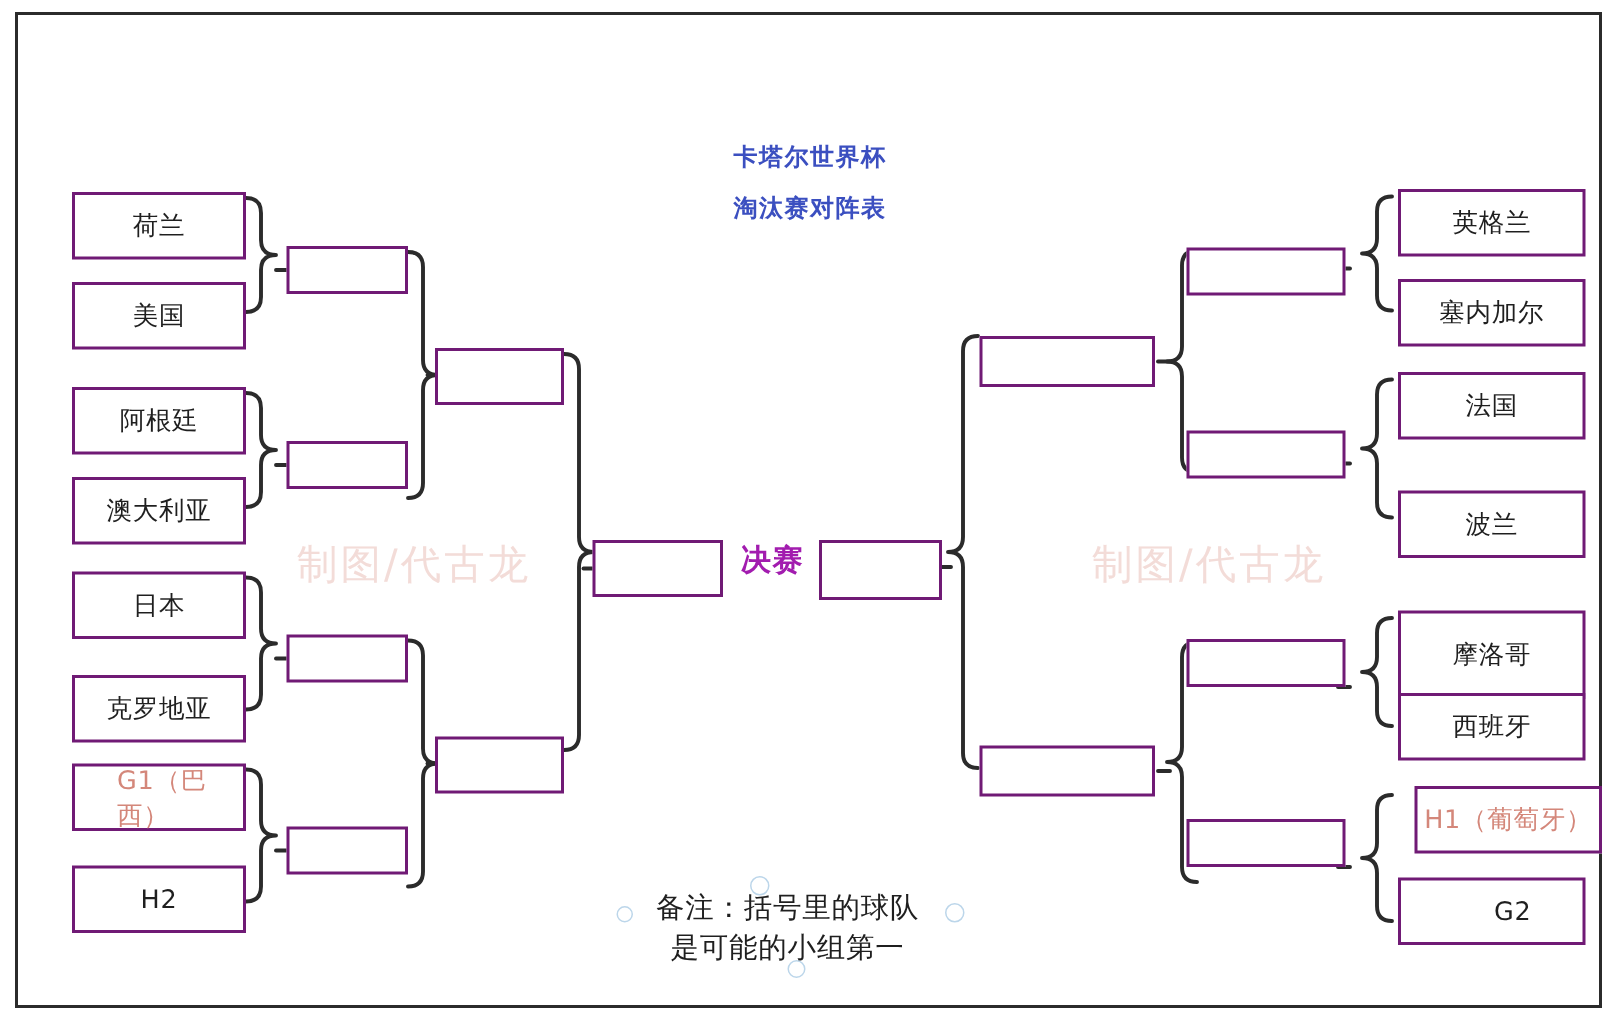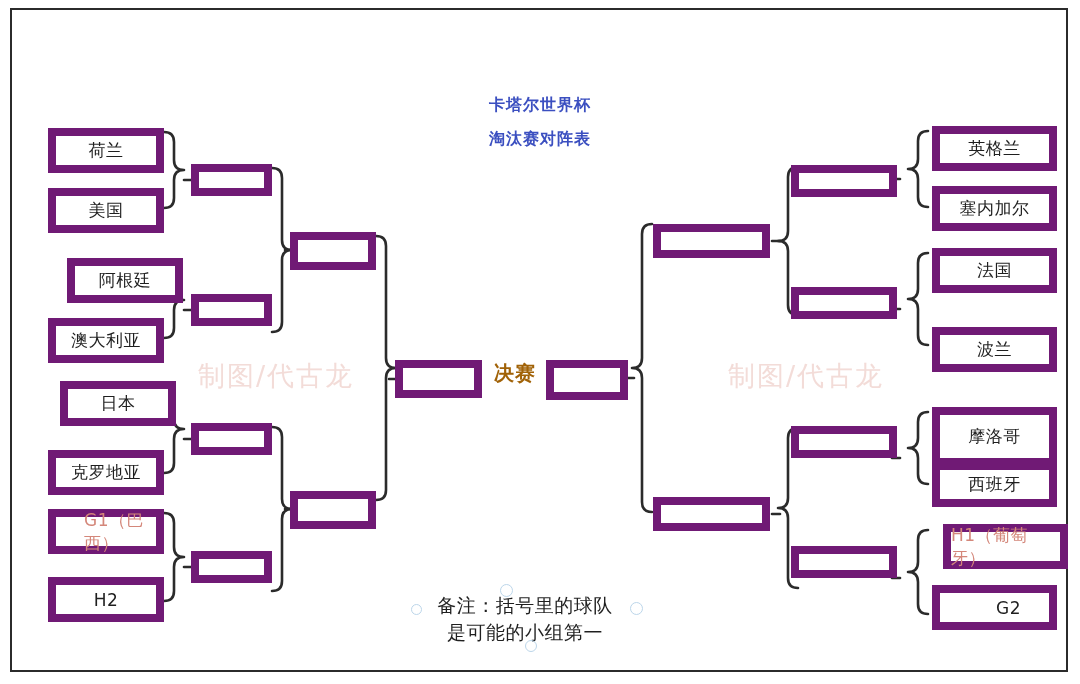--- a/index.html
+++ b/index.html
@@ -29,21 +29,21 @@
   #svg-layer {
     position: absolute;
     left: 0;
     top: 0;
     width: 1080px;
     height: 684px;
   }
   .tbox {
     position: absolute;
     box-sizing: border-box;
-    border: 8px solid #701a75;
+    border: 2px solid #701a75;
     background: #ffffff;
     display: flex;
     align-items: center;
     justify-content: center;
     font-size: 17px;
     color: #1f1f1f;
     letter-spacing: 0.5px;
   }
   .tbox.blank {
     color: transparent;
@@ -64,21 +64,21 @@
     letter-spacing: 1px;
   }
   #final-label {
     position: absolute;
     left: 489px;
     top: 360px;
     width: 52px;
     text-align: center;
     font-size: 20px;
     font-weight: bold;
-    color: #a16207;
+    color: #a21caf;
     letter-spacing: 1px;
   }
   .watermark {
     position: absolute;
     font-size: 27px;
     color: #f3dcd8;
     letter-spacing: 2px;
     white-space: nowrap;
     user-select: none;
   }
@@ -160,24 +160,24 @@
     <div>卡塔尔世界杯</div>
     <div>淘汰赛对阵表</div>
   </div>
 
   <div class="watermark" id="wm-left">制图/代古龙</div>
   <div class="watermark" id="wm-right">制图/代古龙</div>
 
   <div class="tbox" style="left:48px; top:128px; width:116px; height:45px;">荷兰</div>
   <div class="tbox" style="left:48px; top:188px; width:116px; height:45px;">美国</div>
 
-  <div class="tbox" style="left:48px; top:258px; width:116px; height:45px;margin-left:19px;">阿根廷</div>
+  <div class="tbox" style="left:48px; top:258px; width:116px; height:45px;">阿根廷</div>
   <div class="tbox" style="left:48px; top:318px; width:116px; height:45px;">澳大利亚</div>
 
-  <div class="tbox" style="left:48px; top:381px; width:116px; height:45px;margin-left:12px;">日本</div>
+  <div class="tbox" style="left:48px; top:381px; width:116px; height:45px;">日本</div>
   <div class="tbox" style="left:48px; top:450px; width:116px; height:45px;">克罗地亚</div>
 
   <div class="tbox red" style="left:48px; top:509px; width:116px; height:45px;padding-left:28px;">G1（巴西）</div>
   <div class="tbox" style="left:48px; top:577px; width:116px; height:45px;">H2</div>
 
   <div class="tbox blank" style="left:191px; top:164px; width:81px; height:32px;"></div>
   <div class="tbox blank" style="left:191px; top:294px; width:81px; height:32px;"></div>
   <div class="tbox blank" style="left:191px; top:423px; width:81px; height:32px;"></div>
   <div class="tbox blank" style="left:191px; top:551px; width:81px; height:32px;"></div>
 

